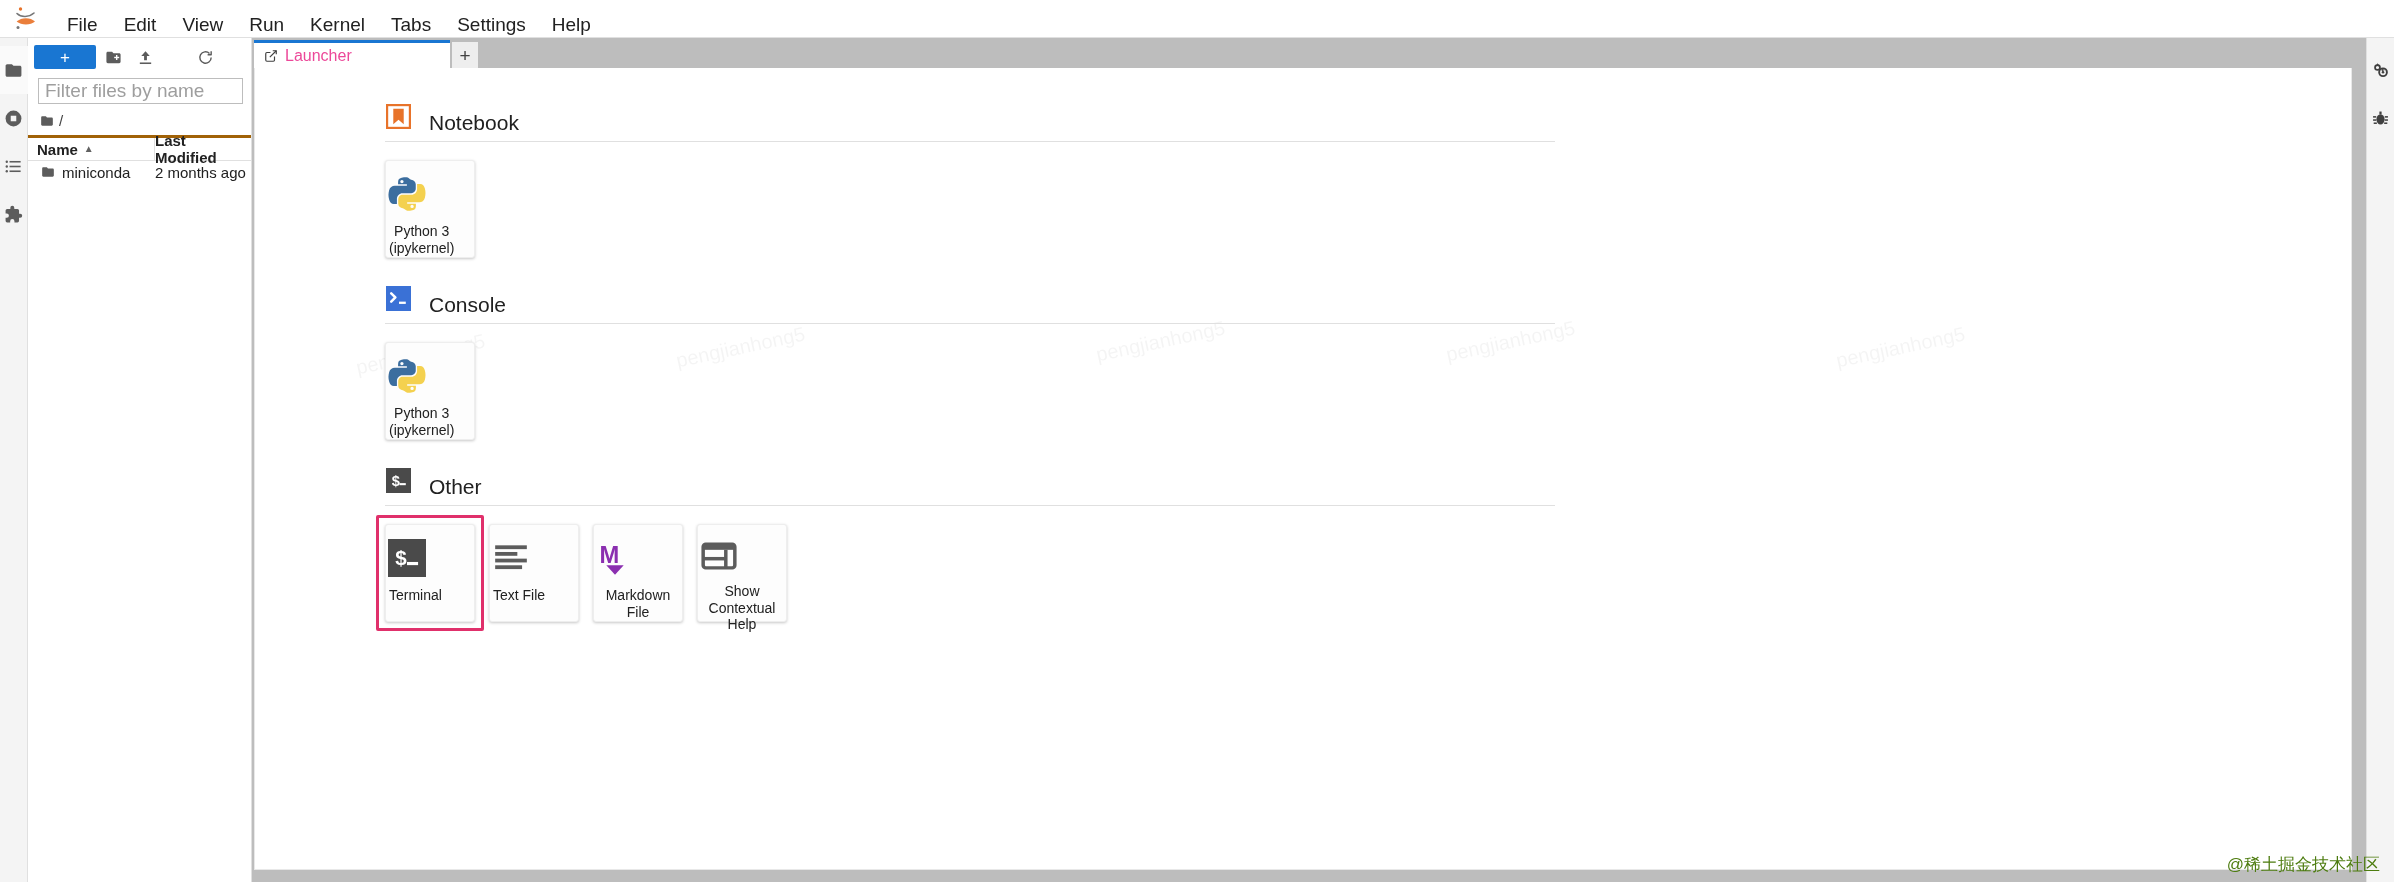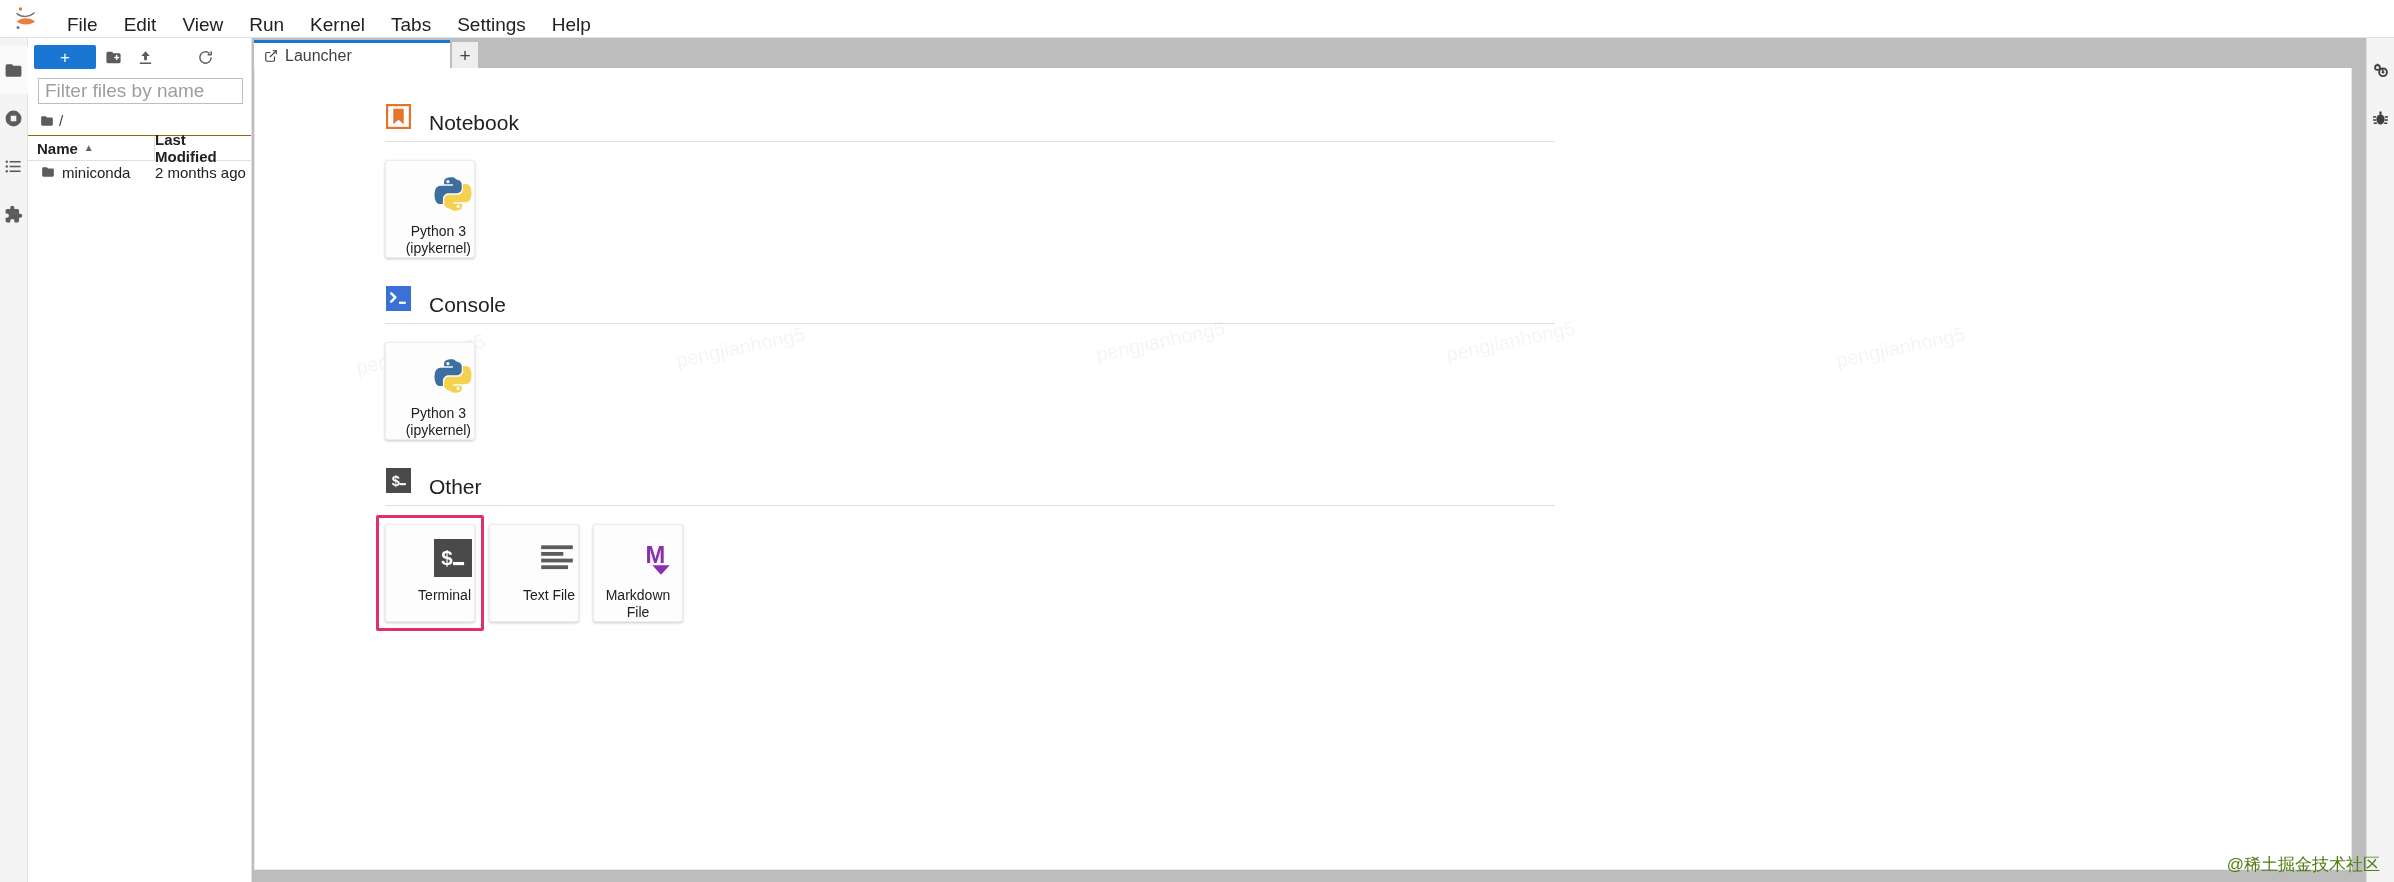--- a/index.html
+++ b/index.html
@@ -157,21 +157,21 @@
     align-items: center;
     gap: 5px;
     padding: 2px 8px 6px 12px;
     font-size: 15px;
     color: #424242;
   }
   .fb-breadcrumb .crumb { cursor: pointer; }
 
   .fb-table-head {
     display: flex;
-    border-top: 1px solid #a16207;
+    border-top: 3px solid #a16207;
     border-bottom: 1px solid #e0e0e0;
     height: 26px;
     align-items: center;
     font-size: 15px;
     font-weight: bold;
     color: #212121;
     background: #fff;
   }
   .fb-col-name {
     flex: 1 1 auto;
@@ -240,21 +240,21 @@
     height: 28px;
     background: #ffffff;
     border-top: 3px solid #1976d2;
     min-width: 190px;
     width: 196px;
     display: flex;
     align-items: center;
     gap: 7px;
     padding: 0 10px;
     font-size: 16px;
-    color: #404040;
+    color: #ec4899;
     cursor: pointer;
     white-space: nowrap;
   }
   .tab .tabicon { color: #424242; display: flex; align-items: center;}
   .tab-add {
     width: 26px;
     height: 26px;
     background: #eeeeee;
     display: flex;
     align-items: center;
@@ -318,21 +318,21 @@
   }
   .card {
     width: 90px;
     height: 98px;
     background: #fdfdfd;
     border: 1px solid #eeeeee;
     border-radius: 3px;
     box-shadow: 0 1px 3px rgba(0,0,0,0.22);
     display: flex;
     flex-direction: column;
-    align-items: flex-end;
+    align-items: flex-start;
     justify-content: flex-start;
     padding-top: 12px;
     cursor: pointer;
     position: relative;
   }
   .card .card-icon {
     width: 42px; height: 42px;
     display: flex;
     align-items: center;
     justify-content: center;
@@ -622,20 +622,31 @@
                 <span class="card-icon">
                   <svg width="38" height="38" viewBox="0 0 24 24">
                     <text x="2.2" y="15" font-family="'Liberation Sans', sans-serif" font-size="15" font-weight="bold" fill="#8b2fb0">M</text>
                     <path d="M6.5 16.5h11L12 22.5z" fill="#8b2fb0"></path>
                   </svg>
                 </span>
                 <span class="card-label">Markdown File</span>
               </div>
 
 
+              <div class="card">
+                <span class="card-icon">
+                  <svg width="38" height="38" viewBox="0 0 24 24">
+                    <rect x="2" y="4.5" width="20" height="15" rx="1.6" fill="none" stroke="#5c5c5c" stroke-width="2.2"></rect>
+                    <rect x="2" y="4.5" width="20" height="3.6" fill="#5c5c5c"></rect>
+                    <rect x="15.2" y="8.1" width="2.2" height="11.4" fill="#5c5c5c"></rect>
+                    <rect x="2" y="12.6" width="14" height="2.2" fill="#5c5c5c"></rect>
+                  </svg>
+                </span>
+                <span class="card-label"><span>Show</span><br><span>Contextual Help</span></span>
+              </div>
 
             </div>
           </div>
 
         </div>
         <div class="scroll-track"></div>
       </div>
     </div>
 
     <div class="activitybar right">

